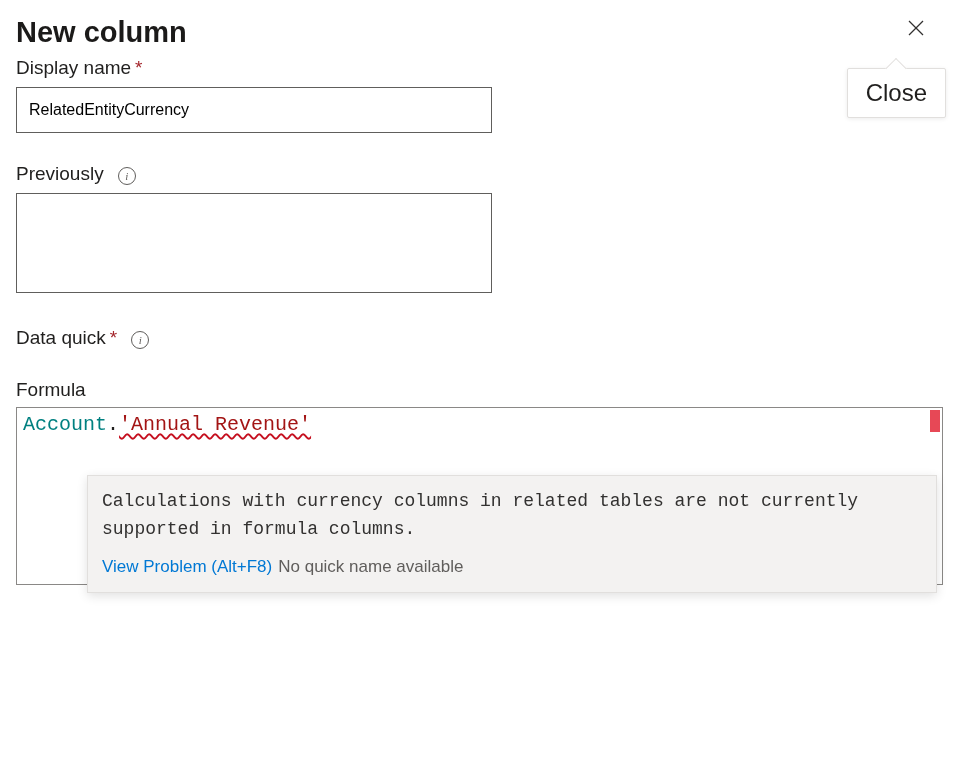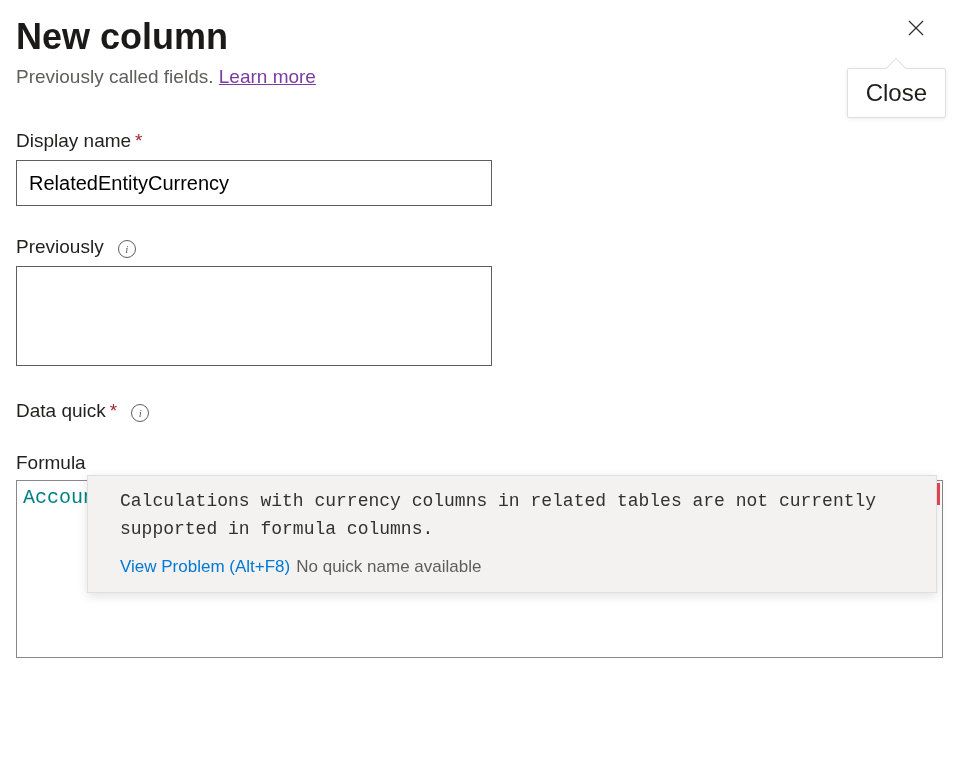--- a/index.html
+++ b/index.html
@@ -7,21 +7,21 @@
       font-family: "Segoe UI", -apple-system, BlinkMacSystemFont, sans-serif;
       background: #ffffff;
       padding: 16px;
       width: 958px;
       height: 777px;
       position: relative;
       color: #201f1e;
     }
     .header { display: flex; justify-content: space-between; align-items: flex-start; }
     .title {
-      font-size: 36px;
+      font-size: 29px;
       font-weight: 600;
       color: #1b1a19;
       margin-bottom: 8px;
     }
     .subtitle {
       font-size: 19px;
       color: #605e5c;
       margin-bottom: 42px;
     }
     .learn-more {
@@ -85,21 +85,21 @@
       font-style: italic;
       font-family: Georgia, serif;
       color: #605e5c;
       margin-left: 6px;
     }
     .text-input {
       width: 476px;
       height: 46px;
       border: 1px solid #605e5c;
       padding: 8px 12px;
-      font-size: 20px;
+      font-size: 16px;
       font-family: inherit;
       background: #ffffff;
     }
     .textarea-input {
       width: 476px;
       height: 100px;
       border: 1px solid #605e5c;
       padding: 8px 12px;
       font-size: 19px;
       font-family: inherit;
@@ -124,21 +124,21 @@
       font-size: 19px;
       color: #323130;
     }
     .error-box {
       position: absolute;
       left: 87px;
       top: 475px;
       right: 21px;
       background: #f3f2f1;
       border: 1px solid #e1dfdd;
-      padding: 12px 14px 12px 32px;
+      padding: 12px 14px 12px 14px;
       font-family: Consolas, "Courier New", monospace;
       font-size: 18px;
       line-height: 1.55;
       color: #323130;
       z-index: 10;
       box-shadow: 0 3px 10px rgba(0,0,0,0.12);
     }
     .error-msg { margin-bottom: 10px; }
     .error-actions {
       font-family: "Segoe UI", sans-serif;
@@ -179,23 +179,20 @@
     }
     .formula-group { margin-top: 20px; }
     .formula-label-row { margin-bottom: 6px; }
   </style>
 </head>
 <body>
 
 <div class="header">
   <div>
     <h1 class="title">New column</h1>
-    <p class="subtitle">
-      <span>Previously called fields. </span><a href="#" class="learn-more">Learn more</a>
-    </p>
   </div>
 </div>
 
 <button class="close-btn">
   <svg width="20" height="20" viewBox="0 0 20 20">
     <line x1="3" y1="3" x2="17" y2="17"></line>
     <line x1="17" y1="3" x2="3" y2="17"></line>
   </svg>
 </button>
 

